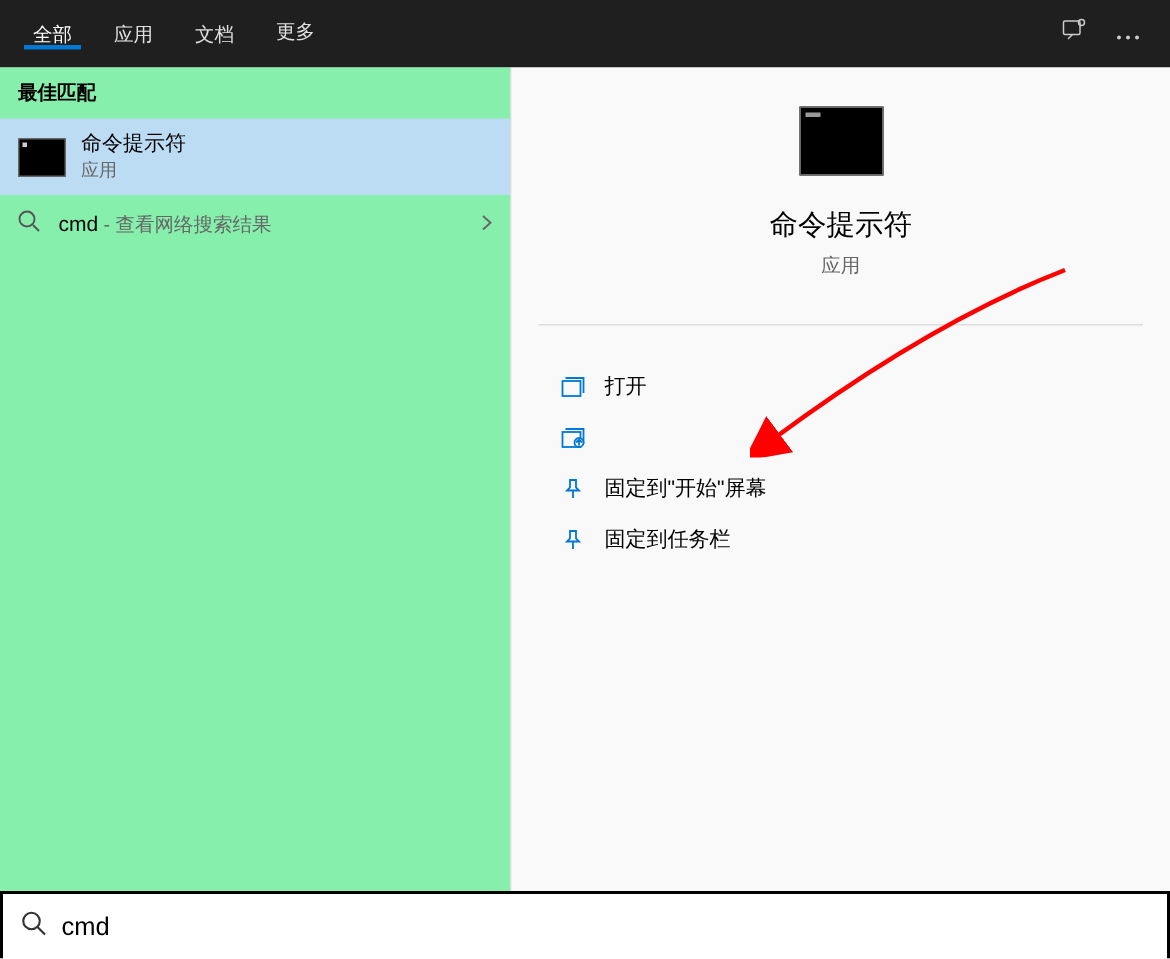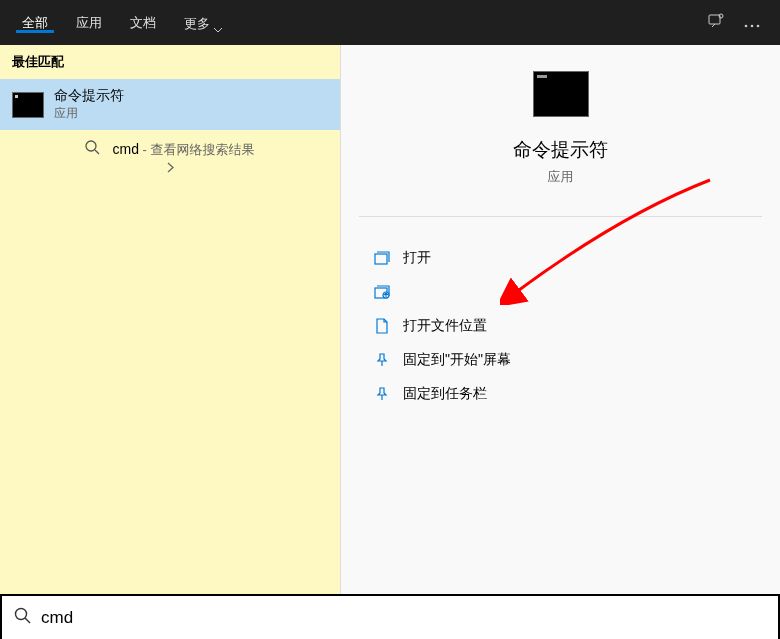--- a/index.html
+++ b/index.html
@@ -3,38 +3,38 @@
   <meta charset="utf-8">
   <style>
     * { margin: 0; padding: 0; box-sizing: border-box; font-family: "Microsoft YaHei", "Segoe UI", sans-serif; }
     body { width: 780px; height: 639px; background: #fff; position: relative; overflow: hidden; }
     
     .header { height: 45px; background: #1f1f1f; display: flex; align-items: center; padding: 12px 8px; justify-content: space-between; }
     .header-left { display: flex; align-items: center; height: 100%; }
     .tab { color: #e0e0e0; font-size: 13px; padding: 0 14px; height: 100%; display: flex; align-items: center; cursor: pointer; position: relative; }
     .tab.active { color: #fff; }
     .tab.active::after { content: ''; position: absolute; bottom: 0; left: 8px; right: 8px; height: 3px; background: #0078d4; }
-    .tab-more { display: flex; align-items: flex-end; gap: 4px; }
+    .tab-more { display: flex; align-items: flex-end; gap: 4px; flex-direction: column; }
     .header-right { display: flex; align-items: center; gap: 20px; padding-right: 12px; }
     .header-icon { color: #ccc; cursor: pointer; }
     
     .body-area { display: flex; height: 549px; }
     
-    .left-panel { width: 341px; background: #fef9c3; border-right: 1px solid #ddd; }
+    .left-panel { width: 341px; background: #86efac; border-right: 1px solid #ddd; }
     .section-header { font-size: 13px; font-weight: 600; padding: 8px 12px; color: #000; }
     
     .result-item { display: flex; align-items: center; padding: 8px 12px; cursor: pointer; }
     .result-item.selected { background: #bcdcf4; }
     .result-icon { width: 32px; height: 26px; background: #000; border: 1px solid #666; margin-right: 10px; position: relative; }
     .result-icon::before { content: ''; position: absolute; top: 2px; left: 2px; width: 3px; height: 3px; background: #ccc; }
     .result-text { flex: 1; }
     .result-title { font-size: 14px; color: #000; }
     .result-sub { font-size: 12px; color: #666; }
     
-    .web-item { display: flex; align-items: center; padding: 10px 12px; cursor: pointer; flex-direction: column; }
+    .web-item { display: flex; align-items: center; padding: 10px 12px; cursor: pointer; }
     .web-item-left { display: flex; align-items: center; flex: 1; }
     .web-search-icon { margin-right: 12px; color: #555; }
     .web-text { font-size: 14px; color: #000; }
     .web-text-hint { color: #666; font-size: 13px; }
     .chevron { color: #666; }
     
     .right-panel { flex: 1; background: #f9f9f9; padding: 24px 18px; }
     .preview-card { display: flex; flex-direction: column; align-items: center; padding-top: 2px; }
     .preview-icon { width: 56px; height: 46px; background: #000; border: 1px solid #666; position: relative; margin-bottom: 20px; }
     .preview-icon::before { content: ''; position: absolute; top: 3px; left: 3px; width: 10px; height: 3px; background: #999; }
@@ -136,29 +136,20 @@
           <svg width="16" height="14" viewBox="0 0 16 14" fill="none" stroke="#0078d4" stroke-width="1.2">
               <rect x="1" y="3" width="12" height="10"></rect>
               <path d="M3 1 h12 v10"></path>
               <circle cx="12" cy="10" r="3" fill="#fff"></circle>
               <path d="M10 10 L12 8 M12 8 L14 10 M12 8 V12"></path>
             </svg>
         </span>
       </div>
       <div class="action-item">
         <span class="action-icon">
-          <svg width="14" height="16" viewBox="0 0 14 16" fill="none" stroke="#0078d4" stroke-width="1.2">
-              <path d="M2 1 h7 l3 3 v11 H2 z"></path>
-              <path d="M9 1 v3 h3"></path>
-            </svg>
-        </span>
-        <span>打开文件位置</span>
-      </div>
-      <div class="action-item">
-        <span class="action-icon">
           <svg width="16" height="16" viewBox="0 0 16 16" fill="none" stroke="#0078d4" stroke-width="1.2">
               <path d="M6 2 h4 v5 l2 2 H4 l2-2 z M8 9 v5"></path>
             </svg>
         </span>
         <span>固定到"开始"屏幕</span>
       </div>
       <div class="action-item">
         <span class="action-icon">
           <svg width="16" height="16" viewBox="0 0 16 16" fill="none" stroke="#0078d4" stroke-width="1.2">
               <path d="M6 2 h4 v5 l2 2 H4 l2-2 z M8 9 v5"></path>

